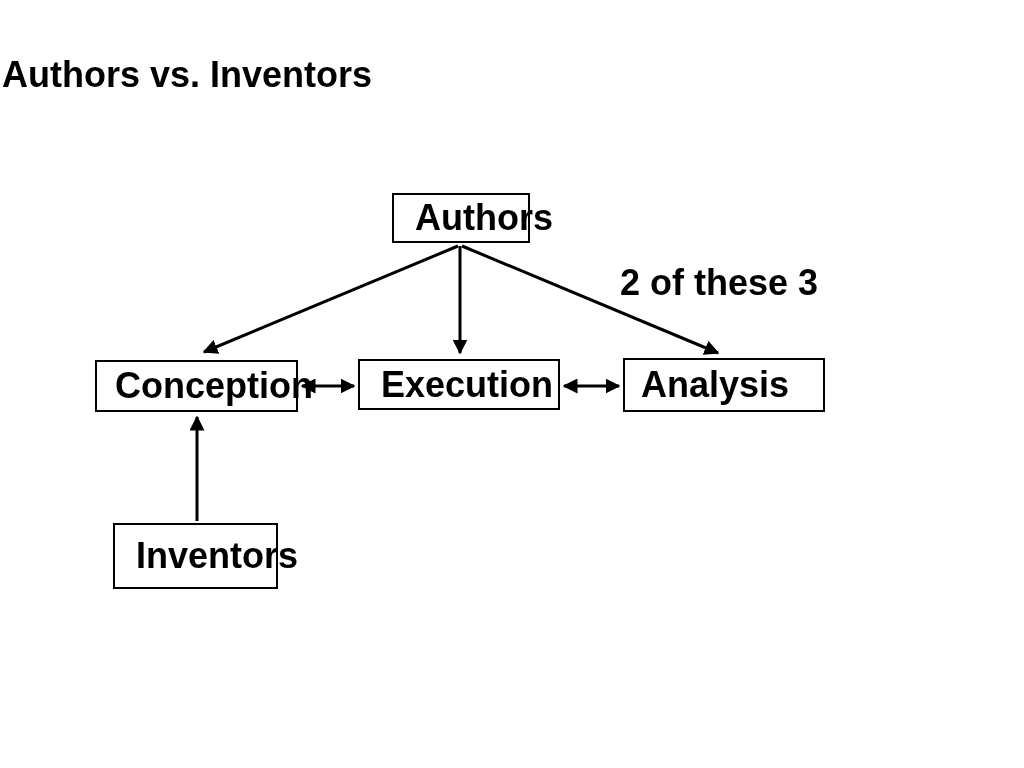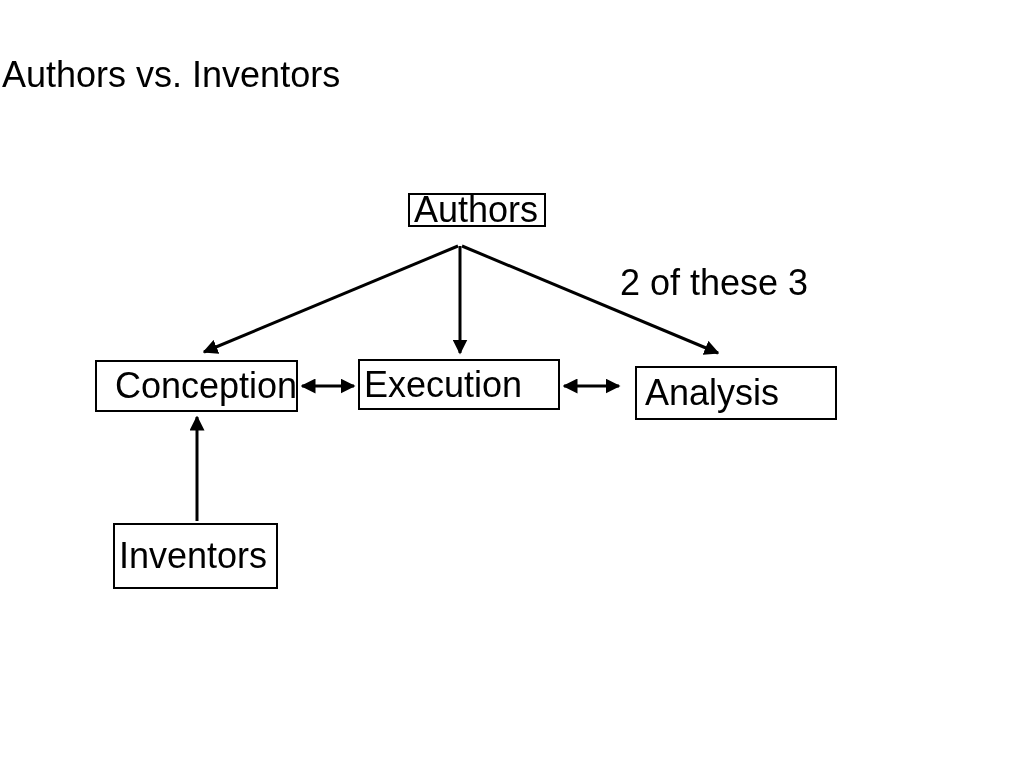--- a/index.html
+++ b/index.html
@@ -4,43 +4,43 @@
 <style>
   * { margin: 0; padding: 0; box-sizing: border-box; }
   html, body {
     width: 1024px; height: 768px;
     background: #ffffff;
     font-family: "Liberation Sans", sans-serif;
     color: #000000;
     overflow: hidden;
     position: relative;
   }
-  .slide { position: absolute; inset: 0; width: 1024px; height: 768px; }
+  .slide { position: absolute; inset: 0; width: 1024px; height: 768px; font-weight: bold; }
   .slide-title {
     position: absolute;
     left: 2px; top: 55px;
     font-size: 36px;
     line-height: 1.1;
     white-space: nowrap;
   }
   .node {
     position: absolute;
     border: 2px solid #000000;
     background: #ffffff;
     display: flex;
     align-items: center;
-    padding-left: 4px;
+    padding-left: 21px;
     font-size: 36px;
     line-height: 1;
     white-space: nowrap;
   }
-  .node-authors    { left: 408px; top: 193px; width: 138px; height: 34px; }
+  .node-authors    { left: 392px; top: 193px; width: 138px; height: 50px; }
   .node-conception { left:  95px; top: 360px; width: 203px; height: 52px; padding-left: 18px; }
   .node-execution  { left: 358px; top: 359px; width: 202px; height: 51px; }
-  .node-analysis   { left: 623px; top: 366px; width: 202px; height: 54px; padding-left: 8px; margin-left: 12px; }
+  .node-analysis   { left: 623px; top: 358px; width: 202px; height: 54px; padding-left: 16px; }
   .node-inventors  { left: 113px; top: 523px; width: 165px; height: 66px; }
   .annotation {
     position: absolute;
     left: 620px; top: 263px;
     font-size: 36px;
     line-height: 1.1;
     white-space: nowrap;
   }
   .edges-layer {
     position: absolute;

